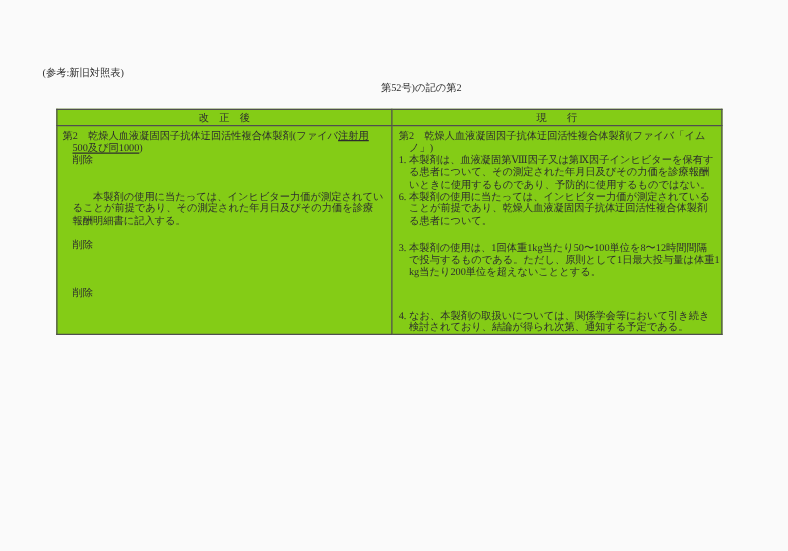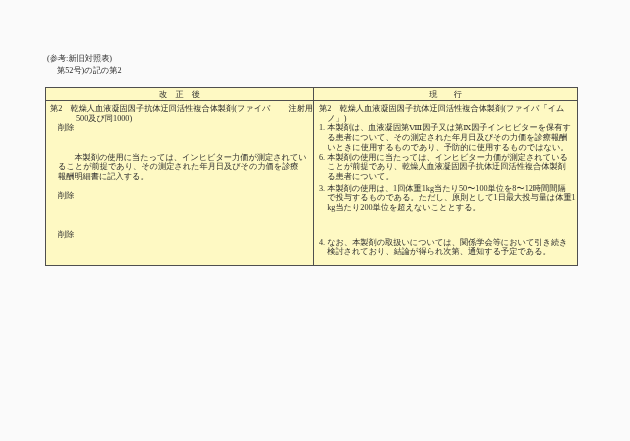--- a/index.html
+++ b/index.html
@@ -4,54 +4,54 @@
 <style>
   html,body{margin:0;padding:0;}
   body{
     width:630px;height:441px;
     background:#fafafa;
     color:#2e2e2e;
     font-family:"Liberation Serif","DejaVu Serif",serif;
     font-size:8.2px;
     overflow:hidden;
   }
-  .hdr{padding:53px 0 0 47px;line-height:12px;}
+  .hdr{padding:53px 0 0 34px;line-height:12px;}
   .hdr .tl{white-space:pre;}
-  .cont{padding-left:10px;}
+  .cont{padding-left:10px;text-align:center;}
 
   table.cmp{
     margin:10px 0 0 45px;
     border-collapse:collapse;
     table-layout:fixed;
     width:533px;
-    background:#fef9c3;
+    background:#84cc16;
   }
   .cmp th,.cmp td{border:1px solid #4f4f4f;}
   .cmp th{
     font-weight:normal;
     height:12px;padding:0;
     text-align:center;
     line-height:11px;
     white-space:pre;
   }
   .cmp td{
     vertical-align:top;
     padding:3px 2px 0 4px;
     height:161px;
     line-height:9.7px;
     overflow:hidden;
   }
   .cmp td.cur{padding-left:5px;}
   .tl{white-space:pre;}
   .ind{margin-left:8px;}
-  .ul{text-underline-offset:1px;margin-left:18px;}
+  .ul{text-decoration:underline;text-underline-offset:1px;}
   .sp1{height:9.7px;}
   .sp2{height:19.4px;}
   .sp3{height:29.1px;}
-  .mt1{margin-top:2px;}
+  .mt1{margin-top:12px;}
   .mt2{margin-top:25px;}
 </style>
 </head>
 <body>
 
 <div class="page">
 
   <div class="hdr">
     <div class="tl">(参考:新旧対照表)</div>
     <div class="tl cont">第52号)の記の第2</div>

